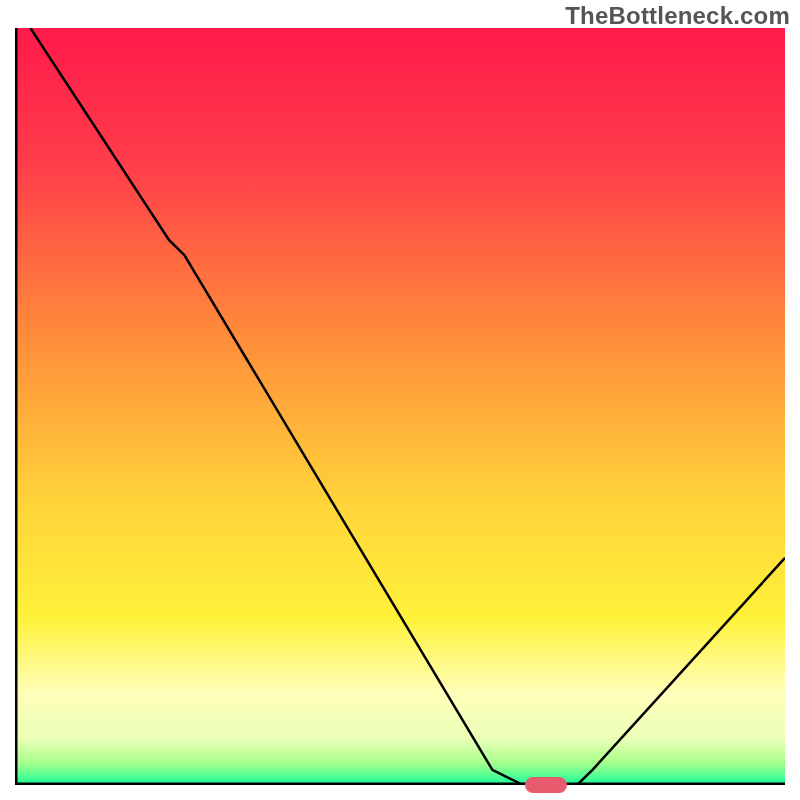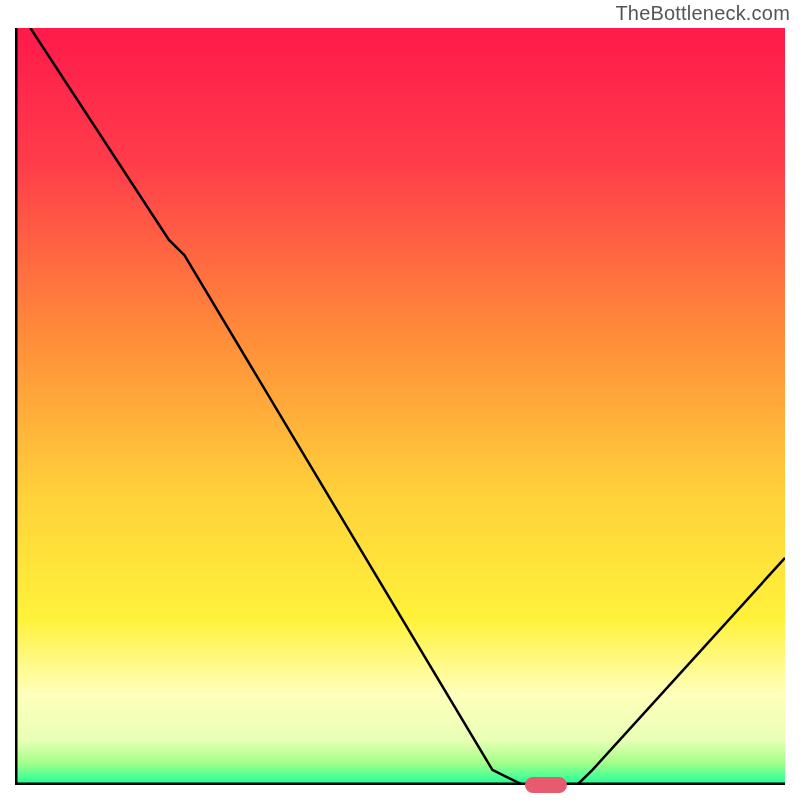--- a/index.html
+++ b/index.html
@@ -14,22 +14,22 @@
   .canvas {
     position: relative;
     width: 800px;
     height: 800px;
   }
   .watermark {
     position: absolute;
     top: 2px;
     right: 10px;
     color: #555555;
-    font-size: 20px;
-    font-weight: 400;
+    font-size: 24px;
+    font-weight: 700;
     letter-spacing: 0.2px;
   }
   .plot-area {
     position: absolute;
     left: 15px;
     top: 28px;
     width: 770px;
     height: 757px;
   }
   svg.gradient-svg,

